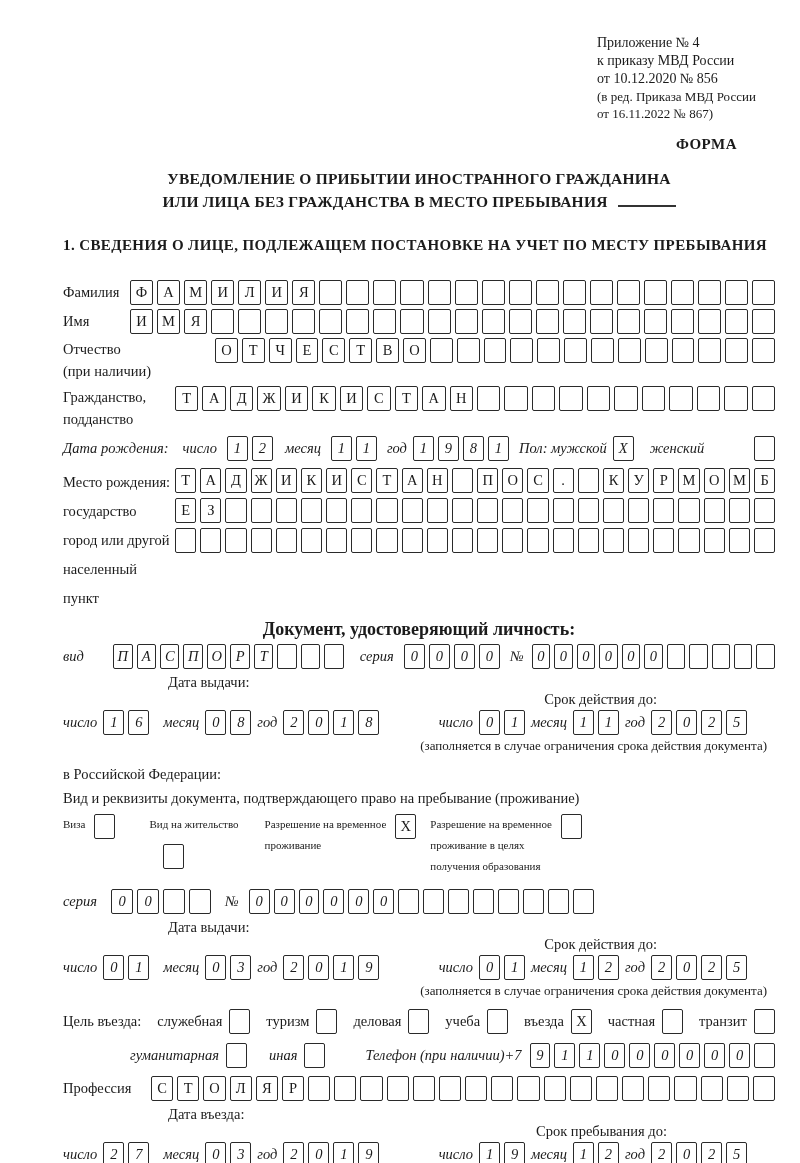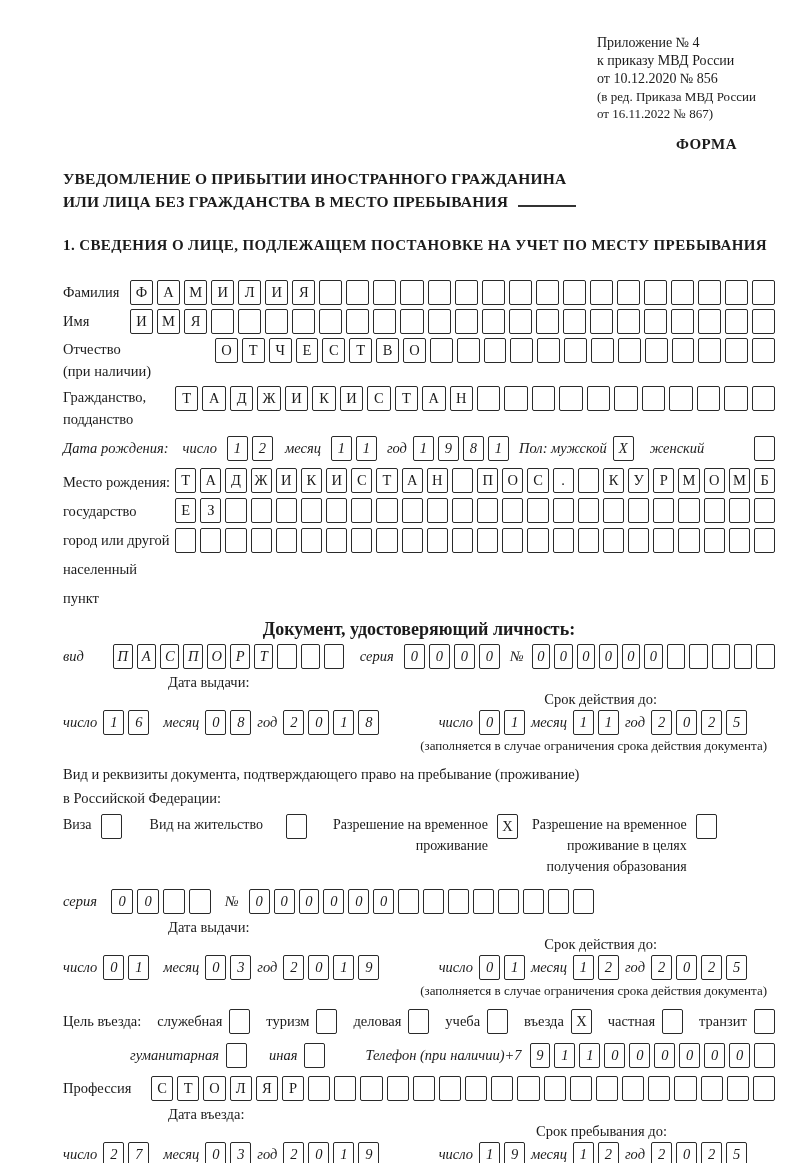--- a/index.html
+++ b/index.html
@@ -10,21 +10,21 @@
     color:#1b1b1b; position:relative;
   }
   .page { padding:34px 25px 0 63px; }
 
   
   .hdr { margin-left:auto; width:178px; font-size:14px; line-height:18px; }
   .hdr-sub { font-size:13px; line-height:17px; }
   .forma { text-align:right; padding-right:38px; font-weight:bold; font-size:15px; margin-top:14px; letter-spacing:0.5px; }
 
   
-  .title { font-weight:bold; font-size:15.5px; line-height:23px; margin-top:14px; letter-spacing:0.2px; }
+  .title { text-align:center; font-weight:bold; font-size:15.5px; line-height:23px; margin-top:14px; letter-spacing:0.2px; }
   .blank-line { display:inline-block; width:58px; border-bottom:2px solid #333; margin-left:10px; height:14px; }
   .sec1 { font-weight:bold; font-size:15px; margin-top:24px; letter-spacing:0.4px; }
 
   
   .row { display:flex; align-items:flex-start; margin-top:4px; }
   .lbl { font-size:14.5px; line-height:25px; white-space:nowrap; }
   .lbl2 { font-size:14.5px; line-height:22px; }
   .cells { display:flex; gap:4px; }
   .cell {
     flex:1; height:25px; border:1.6px solid #2a2a2a; border-radius:2px;
@@ -43,21 +43,21 @@
 
   .dochead { text-align:center; font-weight:bold; font-size:18px; margin-top:6px; }
   .dhdr { display:flex; font-size:14.5px; margin-top:5px;flex-direction:column; }
   .drow { display:flex; align-items:center; margin-top:2px;font-style:italic; }
   .dgroup { display:flex; align-items:center; gap:6px; }
   .note { text-align:right; font-size:13px; padding-right:8px; margin-top:3px; }
   .para { font-size:14.5px; line-height:24px; margin-top:8px; }
 
   .opts { display:flex; align-items:flex-start; margin-top:4px; gap:14px; }
   .opt { display:flex; align-items:flex-start; gap:9px; }
-  .opt-lines { font-size:14px; line-height:21px; text-align:right; }
+  .opt-lines { font-size:11px; line-height:21px; text-align:left; }
 
   .purpose-row { display:flex; align-items:center; justify-content:space-between; margin-top:10px; font-size:14.5px; }
   .pair { display:flex; align-items:center; gap:7px; }
 </style>
 </head>
 <body>
 
 <div class="page">
 
   <div class="hdr">
@@ -393,30 +393,30 @@
           <span class="cell">2</span>
           <span class="cell">0</span>
           <span class="cell">2</span>
           <span class="cell">5</span>
         </span>
     </span>
   </div>
   <div class="note">(заполняется в случае ограничения срока действия документа)</div>
 
   <div class="para">
+    <div>в Российской Федерации:</div>
     <div>Вид и реквизиты документа, подтверждающего право на пребывание (проживание)</div>
-    <div>в Российской Федерации:</div>
   </div>
 
   <div class="opts">
     <span class="opt">
       <span class="opt-lines">Виза</span>
       <span class="checkbox"></span>
     </span>
-    <span class="opt" style="margin-left:14px;">
+    <span class="opt" style="margin-left:20px;flex-direction:column;">
       <span class="opt-lines">Вид на жительство</span>
       <span class="checkbox" style="margin-left:14px;"></span>
     </span>
     <span class="opt" style="margin-left:12px;">
       <span class="opt-lines">
         <span style="display:block;">Разрешение на временное</span>
         <span style="display:block;">проживание</span>
       </span>
       <span class="checkbox">X</span>
     </span>

